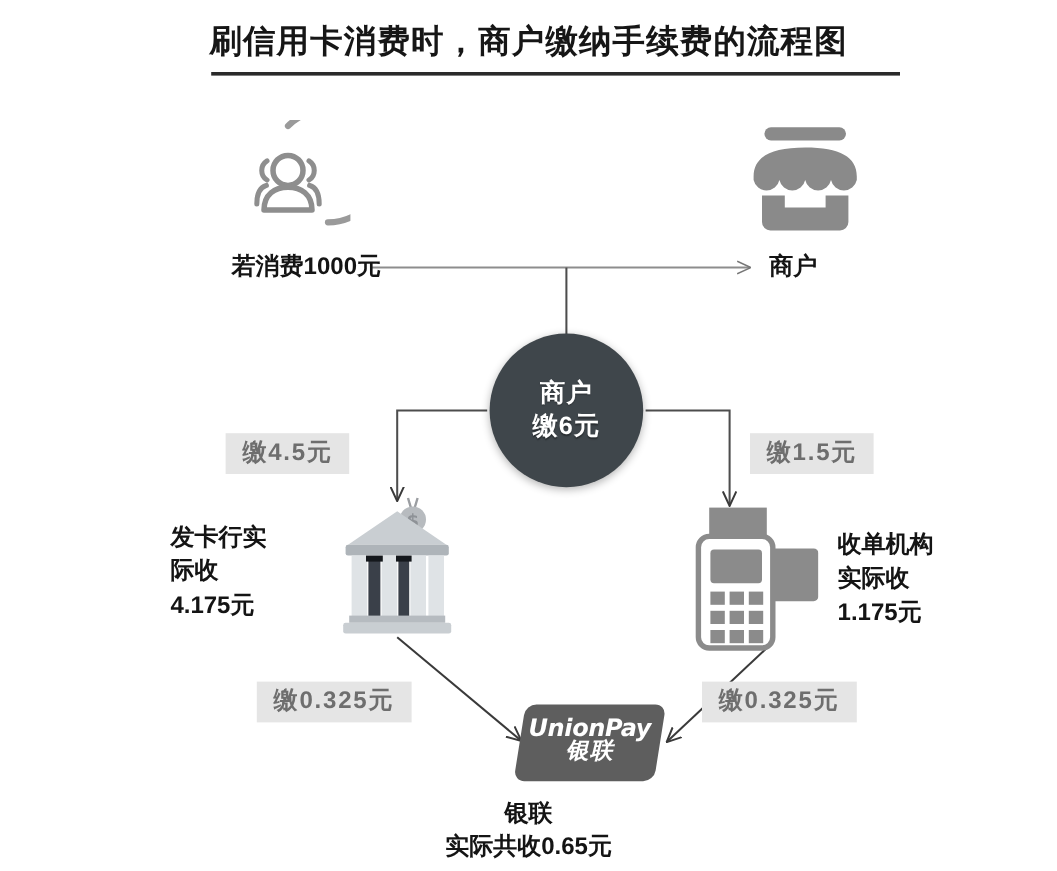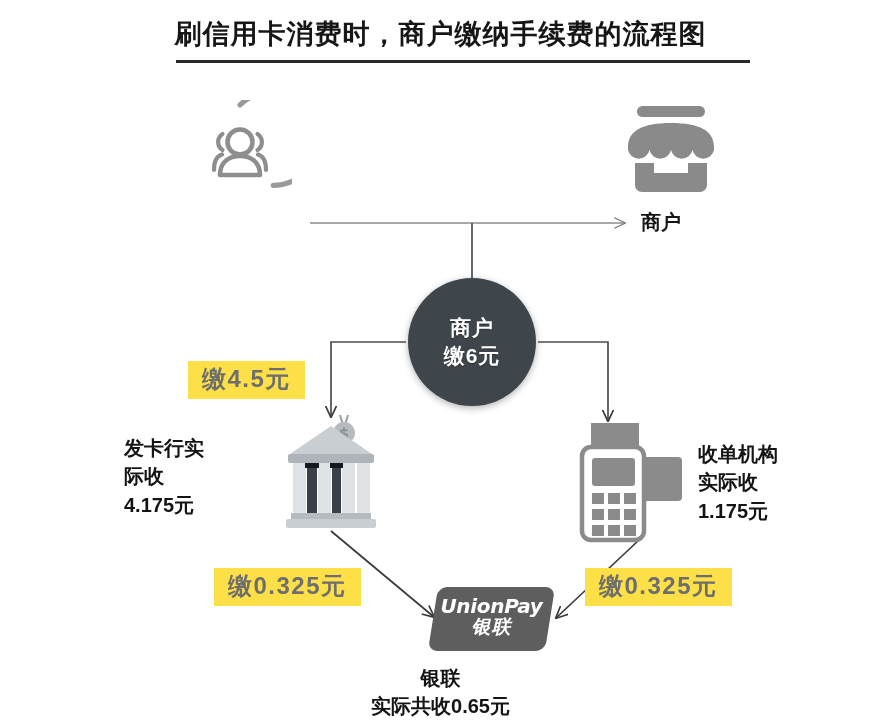--- a/index.html
+++ b/index.html
@@ -54,32 +54,32 @@
   .node-label {
     font-size: 20px;
     font-weight: bold;
     line-height: 1.42;
     color: #141414;
     white-space: nowrap;
   }
 
   #consumer-label  { left: 193px; top: 208px; }
   #merchant-label  { left: 641px; top: 208px; }
-  #bank-label      { left: 124px; top: 434px; }
+  #bank-label      { left: 142px; top: 434px; }
   #acquirer-label  { left: 698px; top: 440px; }
   #unionpay-label  {
     left: 0; top: 664px; width: 881px;
     text-align: center;
   }
 
   
   .fee-tag {
-    background: #fde047;
+    background: #e5e5e5;
     color: #6e6e6e;
-    font-size: 24px;
+    font-size: 20px;
     font-weight: bold;
     letter-spacing: 1.5px;
     padding: 6px 14px 8px 14px;
     white-space: nowrap;
     line-height: 1;
   }
   #fee-bank      { left: 188px; top: 361px; }
   #fee-acquirer  { left: 625px; top: 361px; }
   #fee-up-left   { left: 214px; top: 568px; }
   #fee-up-right  { left: 585px; top: 568px; }
@@ -192,20 +192,21 @@
       <path d="M 32 75 C 32 62 41 56 52 56 C 63 56 72 62 72 75 Z" fill="none" stroke="#8e8e8e" stroke-width="4.6" stroke-linejoin="round"></path>
 
       <path d="M 34.5 34 A 9.5 9.5 0 0 0 34.5 50" fill="none" stroke="#8e8e8e" stroke-width="4.2" stroke-linecap="round"></path>
       <path d="M 26 70 C 26 60 29 56 34 54.5" fill="none" stroke="#8e8e8e" stroke-width="4.2" stroke-linecap="round"></path>
 
       <path d="M 69.5 34 A 9.5 9.5 0 0 1 69.5 50" fill="none" stroke="#8e8e8e" stroke-width="4.2" stroke-linecap="round"></path>
       <path d="M 78 70 C 78 60 75 56 70 54.5" fill="none" stroke="#8e8e8e" stroke-width="4.2" stroke-linecap="round"></path>
     </svg>
   </div>
   <div class="abs node-label" id="consumer-label">
+    <div>若消费1000元</div>
   </div>
 
   <div class="abs icon-box" id="merchant-icon">
     <svg width="102" height="97" viewBox="0 0 102 97" xmlns="http://www.w3.org/2000/svg">
 
       <rect x="17" y="5" width="68" height="11" rx="5.5" fill="#8a8a8a"></rect>
 
       <path d="M 8 46 C 8 30 22 22 51 22 C 80 22 94 30 94 46
                L 94 49
                A 11 11 0 0 1 72.5 49
@@ -220,20 +221,21 @@
   <div class="abs node-label" id="merchant-label">
     <div>商户</div>
   </div>
 
   <div class="abs" id="center-circle">
     <div class="line">商户</div>
     <div class="line">缴6元</div>
   </div>
 
   <div class="abs fee-tag" id="fee-bank">缴4.5元</div>
+  <div class="abs fee-tag" id="fee-acquirer">缴1.5元</div>
 
   <div class="abs icon-box" id="bank-icon">
     <svg width="98" height="118" viewBox="0 0 98 118" xmlns="http://www.w3.org/2000/svg">
 
       <path d="M 58 2 L 61 12 M 66 2 L 63 12" stroke="#9b9ea2" stroke-width="2" fill="none"></path>
       <circle cx="62" cy="20" r="11" fill="#b7bbbf"></circle>
       <text x="62" y="26" text-anchor="middle" font-family="DejaVu Sans, sans-serif" font-size="15" font-weight="bold" fill="#8e9297">$</text>
 
       <path d="M 49 13 L 90 41 L 8 41 Z" fill="#c9ced2"></path>
 

